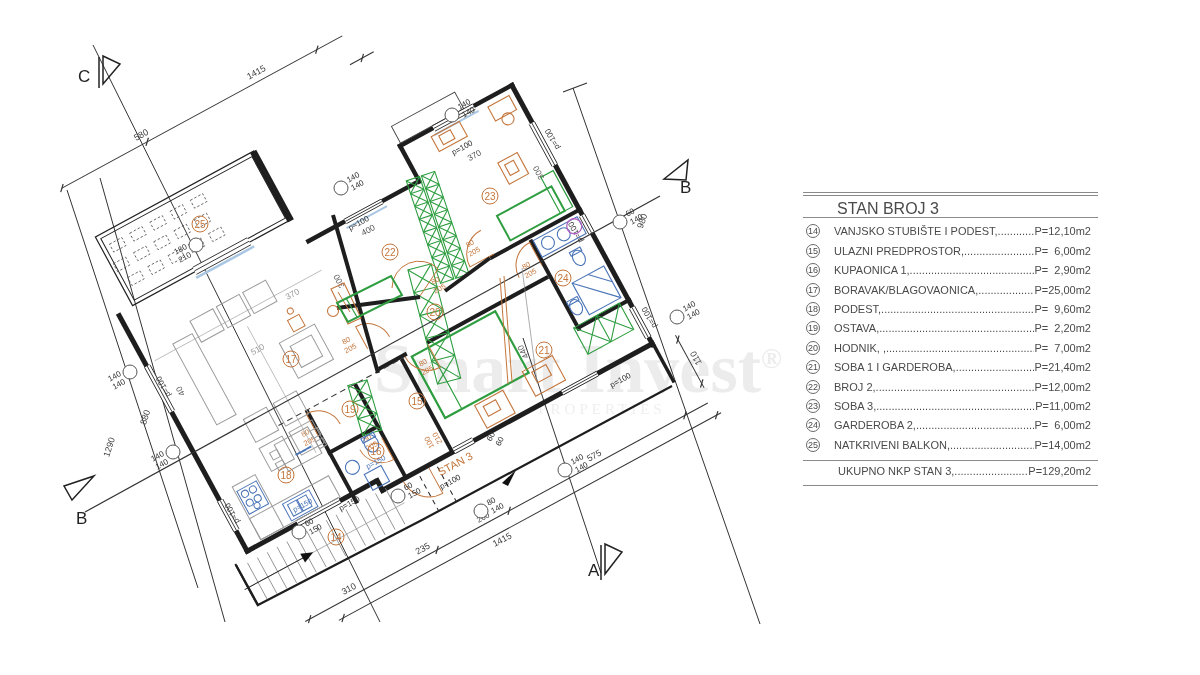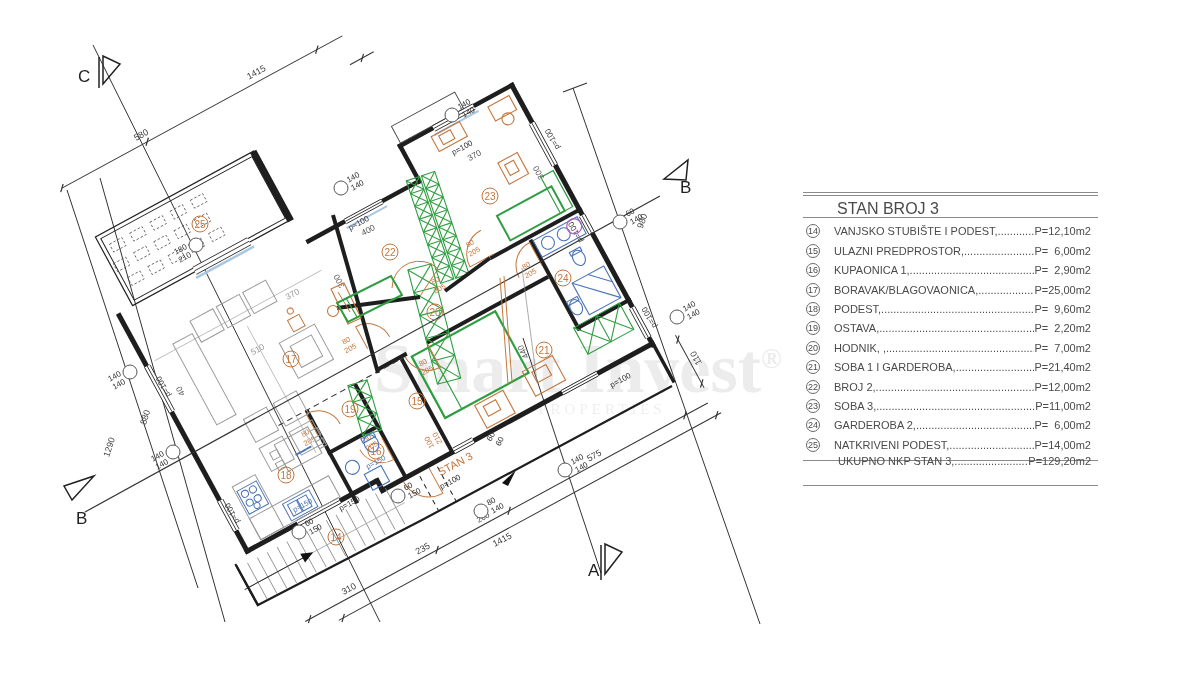--- a/index.html
+++ b/index.html
@@ -6,21 +6,21 @@
 body { width:1200px; height:675px; font-family:"Liberation Sans", sans-serif; background:#fff; overflow:hidden; position:relative; }
 .plan { position:absolute; left:0; top:0; }
 .tline { position:absolute; left:803px; width:295px; height:0; border-top:1px solid #8a8a8a; }
 .trow { position:absolute; left:803px; width:288px; height:19.4px; display:flex; align-items:center; font-size:11px; color:#4a4a4a; }
 .bub { width:14px; height:14px; border:1px solid #6a6a6a; border-radius:50%; font-size:9px; display:flex; align-items:center; justify-content:center; margin-left:3px; margin-right:14px; flex:none; color:#4a4a4a; }
 .nm { white-space:nowrap; flex:none; }
 .dots { flex:1; overflow:hidden; white-space:nowrap; color:#4a4a4a; }
 .dots::after { content:"................................................................................."; }
 .val { flex:none; white-space:pre;text-align:right; }
 .hdr { position:absolute; left:837px; top:200px; font-size:16px; color:#4a4a4a; }
-.tot { position:absolute; left:803px; top:451px; width:288px; height:19px; display:flex; align-items:center; font-size:11px; color:#4a4a4a; }
+.tot { position:absolute; left:803px; top:461px; width:288px; height:19px; display:flex; align-items:center; font-size:11px; color:#4a4a4a; }
 .tot .nm2 { margin-left:35px; white-space:nowrap; flex:none; }
 </style>
 </head>
 <body>
 
 <div class="plan">
 <svg width="1200" height="675" viewBox="0 0 1200 675" xmlns="http://www.w3.org/2000/svg" font-family="Liberation Sans, sans-serif">
 <rect width="1200" height="675" fill="#ffffff"></rect>
 
 <text x="578" y="392" font-size="70" font-weight="bold" fill="#ececec" text-anchor="middle" font-family="Liberation Serif, serif">Smart Invest<tspan font-size="28" dy="-24">®</tspan></text>
@@ -731,21 +731,21 @@
 
 <div class="trow" style="top:415.8px;">
 <span class="bub">24</span>
     <span class="nm">GARDEROBA 2,</span>
     <span class="dots"></span>
     <span class="val">P=  6,00m2</span>
 </div>
 
 <div class="trow" style="top:435.2px;">
 <span class="bub">25</span>
-    <span class="nm">NATKRIVENI PODEST,</span>
+    <span class="nm">NATKRIVENI BALKON,</span>
     <span class="dots"></span>
     <span class="val">P=14,00m2</span>
 </div>
 
 <div class="tline" style="top:459.5px;"></div>
 
 <div class="tot">
     <span class="nm2">UKUPNO NKP STAN 3,</span>
     <span class="dots" style="flex:1;overflow:hidden;white-space:nowrap;"></span>
     <span class="val">P=129,20m2</span>

